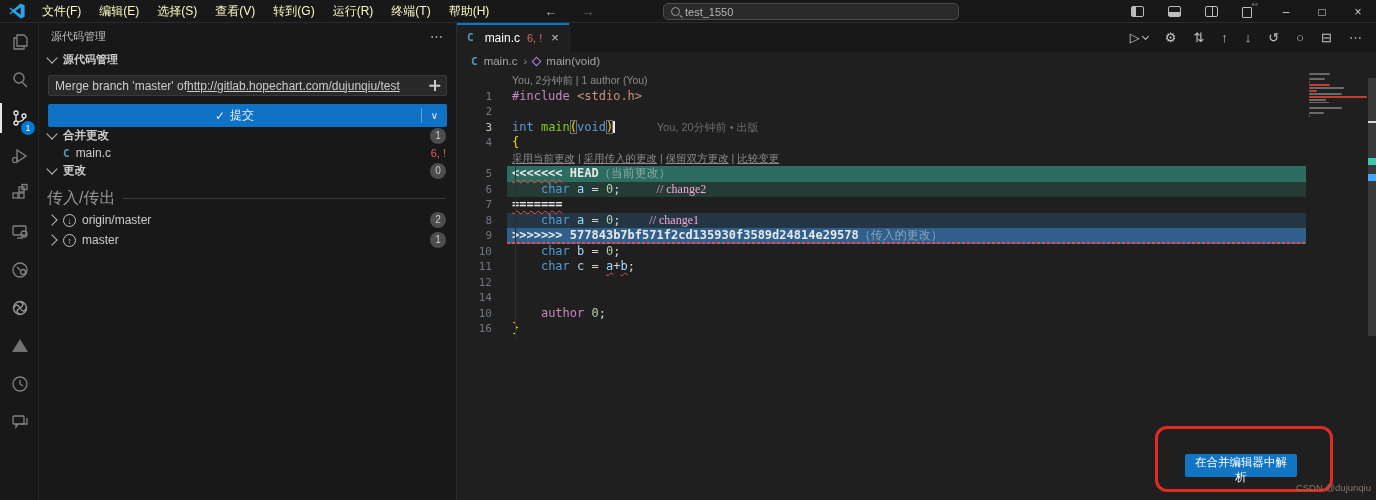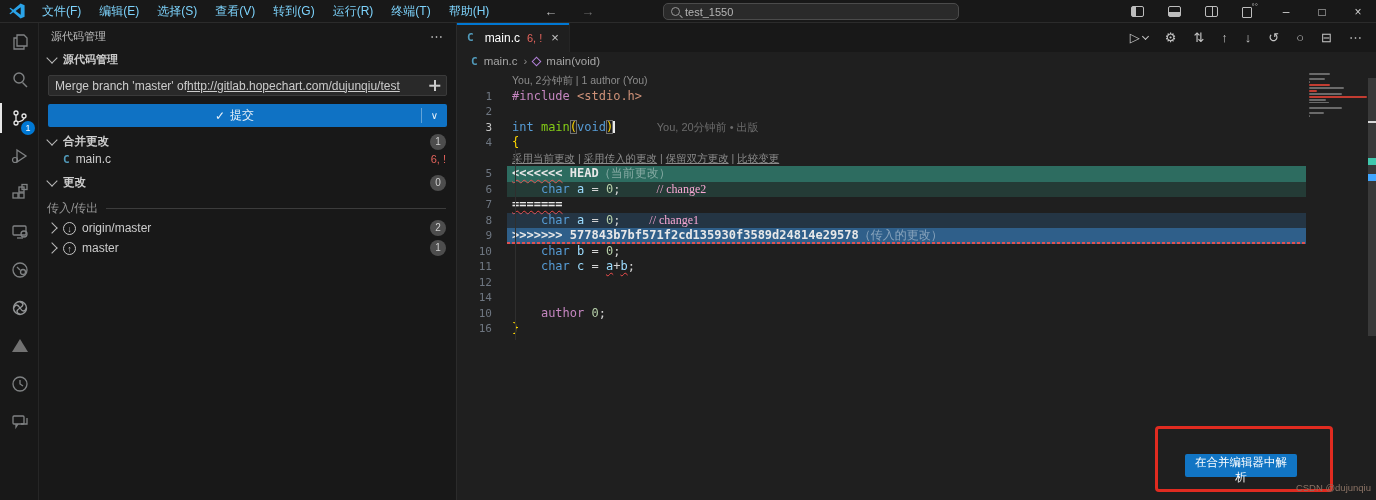--- a/index.html
+++ b/index.html
@@ -4,21 +4,21 @@
 <style>
   html,body{margin:0;padding:0;background:#111;}
   *{box-sizing:border-box;}
   .window{position:relative;width:1376px;height:500px;background:#1f1f1f;overflow:hidden;
     font-family:"Liberation Sans",sans-serif;color:#cccccc;}
   
   .titlebar{position:absolute;left:0;top:0;width:1376px;height:23px;background:#181818;
     border-bottom:1px solid #2b2b2b;display:flex;align-items:center;font-size:12px;}
   .logo{width:16px;height:16px;margin:0 8px 0 9px;flex:0 0 auto;}
   .menus{display:flex;}
-  .menu-item{padding:3px 9px;color:#7dd3fc;cursor:default;}
+  .menu-item{padding:3px 9px;color:#fef9c3;cursor:default;}
   .nav-arrows{display:flex;margin-left:34px;color:#bdbdbd;font-size:13px;}
   .nav-arrows span{padding:0 12px;}
   .nav-fwd{color:#6c6c6c;}
   .searchbox{position:absolute;left:663px;top:3px;width:296px;height:17px;background:#2a2a2a;
     border:1px solid #4b4b4b;border-radius:5px;display:flex;align-items:center;padding:0 7px;
     color:#b5b5b5;font-size:11px;}
   .search-glyph{width:9px;height:9px;border:1.2px solid #9a9a9a;border-radius:50%;position:relative;
     margin-right:5px;flex:0 0 auto;}
   .search-glyph:after{content:"";position:absolute;width:4px;height:1.2px;background:#9a9a9a;
     transform:rotate(45deg);left:7px;top:8px;}
@@ -57,28 +57,28 @@
   .magic-star{position:relative;width:11px;height:11px;flex:0 0 auto;margin-left:4px;}
   .magic-star:before,.magic-star:after{content:"";position:absolute;left:5px;top:0;width:1.6px;height:11px;background:#cccccc;}
   .magic-star:before{transform:none;top:0;}
   .magic-star:after{transform:rotate(90deg);}
   .commit-btn{margin:8px 9px 0 9px;height:23px;background:#0f72c4;border-radius:2px;display:flex;
     align-items:stretch;color:#ffffff;font-size:12px;overflow:hidden;}
   .commit-main{flex:1;display:flex;align-items:center;justify-content:center;gap:5px;color:#e8f1f8;}
   .commit-sep{width:1px;background:rgba(255,255,255,.35);margin:4px 0;}
   .commit-drop{width:25px;display:flex;align-items:center;justify-content:center;font-size:10px;color:#e8f1f8;}
   .tree-row{display:flex;align-items:center;height:17px;padding:0 10px 0 6px;color:#cccccc;}
-  .tree-row.group{font-weight:bold;font-size:11.5px;margin-top:6px;}
+  .tree-row.group{font-weight:bold;font-size:11.5px;}
   .tree-row .name{flex:1;white-space:nowrap;overflow:hidden;}
   .badge{min-width:16px;height:16px;border-radius:9px;background:#4d4d4d;color:#cfcfcf;font-size:10px;
     line-height:16px;text-align:center;padding:0 4px;font-weight:normal;}
   .file-row{padding-left:24px;height:18px;}
   .cicon{color:#519aba;font-weight:bold;font-family:"DejaVu Sans Mono",monospace;font-size:11px;margin-right:6px;}
   .problems{color:#e4635c;font-size:11px;}
-  .inout-row{display:flex;align-items:center;margin-top:9px;padding:0 10px 0 8px;color:#969696;font-size:12px;}
+  .inout-row{display:flex;align-items:center;margin-top:9px;padding:0 10px 0 8px;color:#969696;font-size:16px;}
   .inout-line{flex:1;height:1px;background:#3c3c3c;margin-left:8px;}
   .circle-ic{width:13px;height:13px;border:1px solid #c5c5c5;border-radius:50%;font-size:9px;line-height:12px;
     text-align:center;color:#c5c5c5;margin-right:6px;flex:0 0 auto;}
   .sync-row{height:18px;margin-top:2px;}
   
   .editor{position:absolute;left:457px;top:23px;width:919px;height:477px;background:#1f1f1f;}
   .tabbar{position:absolute;left:0;top:0;right:0;height:29px;background:#181818;display:flex;}
   .tab{position:relative;height:29px;background:#1f1f1f;display:flex;align-items:center;padding:0 10px;
     font-size:12px;border-right:1px solid #252525;}
   .tab:before{content:"";position:absolute;left:0;top:0;right:0;height:1.5px;background:#0078d4;}
@@ -122,21 +122,21 @@
   .minimap{position:absolute;right:9px;top:3px;width:58px;}
   .mm-line{height:1.6px;margin-bottom:1.1px;background:#6a6a6a;border-radius:1px;}
   .mm-line.red{background:#c23c31;height:2.2px;}
   .ruler{position:absolute;right:0;top:8px;width:8px;height:258px;background:rgba(118,118,118,.30);}
   .ruler .mark{position:absolute;left:0;right:0;}
   .mark-cursor{top:43px;height:2px;background:#d7d7d7;}
   .mark-cur{top:80px;height:7px;background:#40c8ae;}
   .mark-inc{top:96px;height:7px;background:#40a6ff;}
   
   .annotation-box{position:absolute;left:698px;top:403px;width:178px;height:66px;border:3px solid #e02b20;
-    border-radius:4px;}
+    border-radius:12px;}
   .resolve-btn{position:absolute;left:27px;top:25px;width:112px;height:23px;background:#1175c4;border:none;
     border-radius:2px;color:#ffffff;font-size:11.5px;font-family:"Liberation Sans",sans-serif;}
   .watermark{position:absolute;right:5px;top:459px;font-size:9.5px;color:#8b7365;}
 </style>
 </head>
 <body>
 
 <div class="window">
 
   <div class="titlebar">

